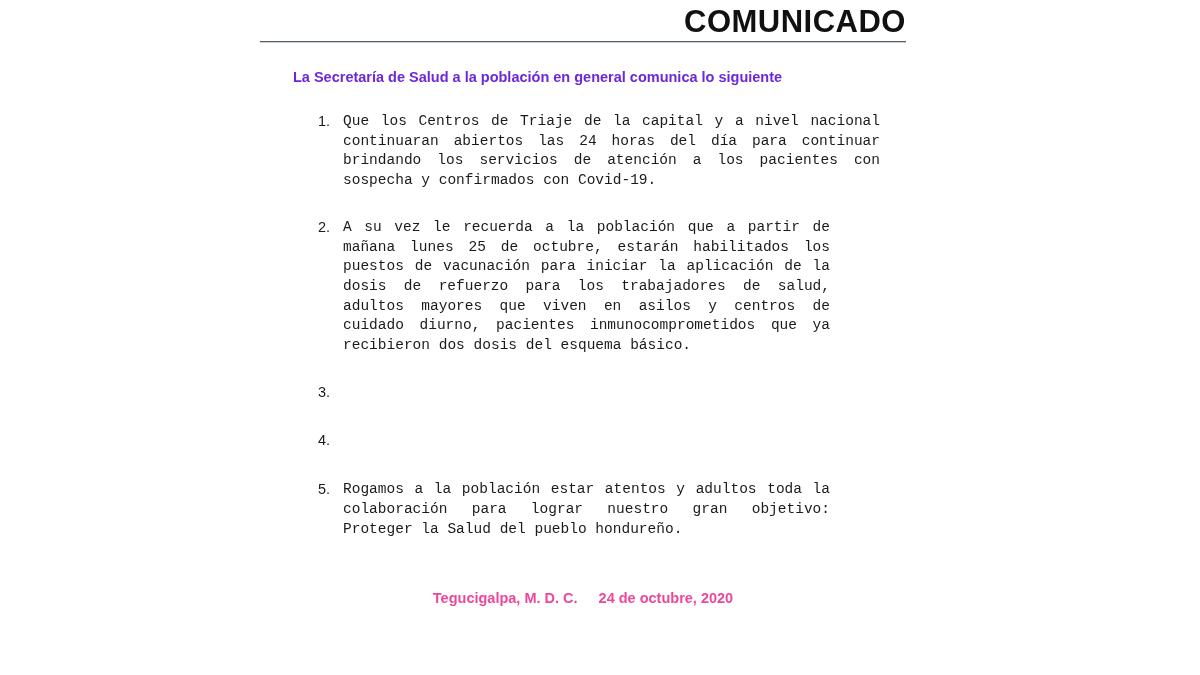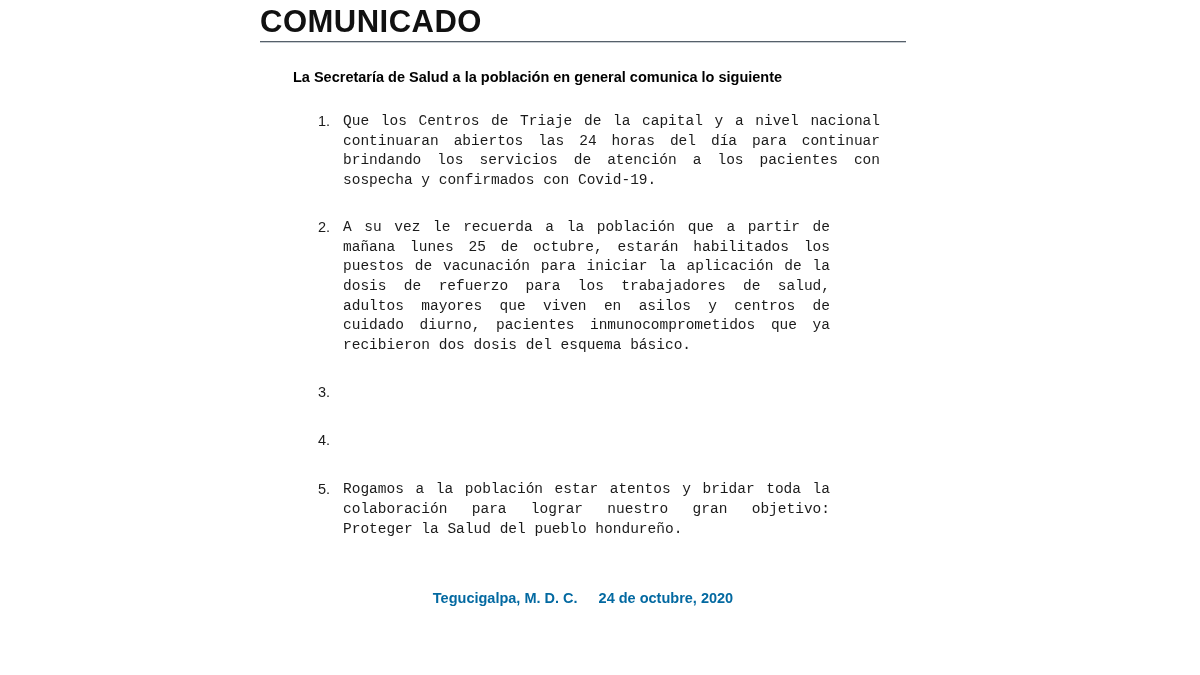--- a/index.html
+++ b/index.html
@@ -15,40 +15,40 @@
     width: 1200px; height: 675px;
     background: #ffffff;
   }
   .sheet {
     position: absolute;
     left: 260px; top: 0;
     width: 646px;
   }
   .doc-title {
     margin-top: 5px;
-    text-align: left;
+    text-align: right;
     font-size: 31px;
     font-weight: bold;
     letter-spacing: 0.5px;
     line-height: 34px;
     color: #111111;
   }
   .title-rule {
     margin-top: 2px;
     height: 2px;
     width: 100%;
     background: #56606a;
     border-bottom: 1px solid #c8cdd2;
   }
   .doc-subtitle {
     margin: 25px 0 0 33px;
     font-size: 14.5px;
     font-weight: bold;
     line-height: 19px;
-    color: #000000;
+    color: #6d28d9;
   }
   .items {
     margin: 25px 0 0 58px;
     list-style: none;
   }
   .item {
     display: flex;
     margin-bottom: 27px;
     font-size: 14.5px;
     line-height: 19.7px;
@@ -66,21 +66,21 @@
   }
   .item.wide .item-text { width: 537px; }
   .doc-footer {
     margin-top: 50px;
     display: flex;
     justify-content: center;
     gap: 21px;
     font-size: 14.5px;
     font-weight: bold;
     line-height: 19px;
-    color: #0369a1;
+    color: #ec4899;
   }
 </style>
 </head>
 <body>
 
 <div class="page">
   <div class="sheet">
 
     <h1 class="doc-title">COMUNICADO</h1>
 
@@ -103,21 +103,21 @@
       <div class="item">
         <span class="item-num">3.</span>
       </div>
 
       <div class="item">
         <span class="item-num">4.</span>
       </div>
 
       <div class="item">
         <span class="item-num">5.</span>
-        <span class="item-text">Rogamos a la población estar atentos y bridar toda la colaboración para lograr nuestro gran objetivo: Proteger la Salud del pueblo hondureño.</span>
+        <span class="item-text">Rogamos a la población estar atentos y adultos toda la colaboración para lograr nuestro gran objetivo: Proteger la Salud del pueblo hondureño.</span>
       </div>
 
     </div>
 
     <div class="doc-footer">
       <span>Tegucigalpa, M. D. C.</span>
       <span>24 de octubre, 2020</span>
     </div>
 
   </div>

